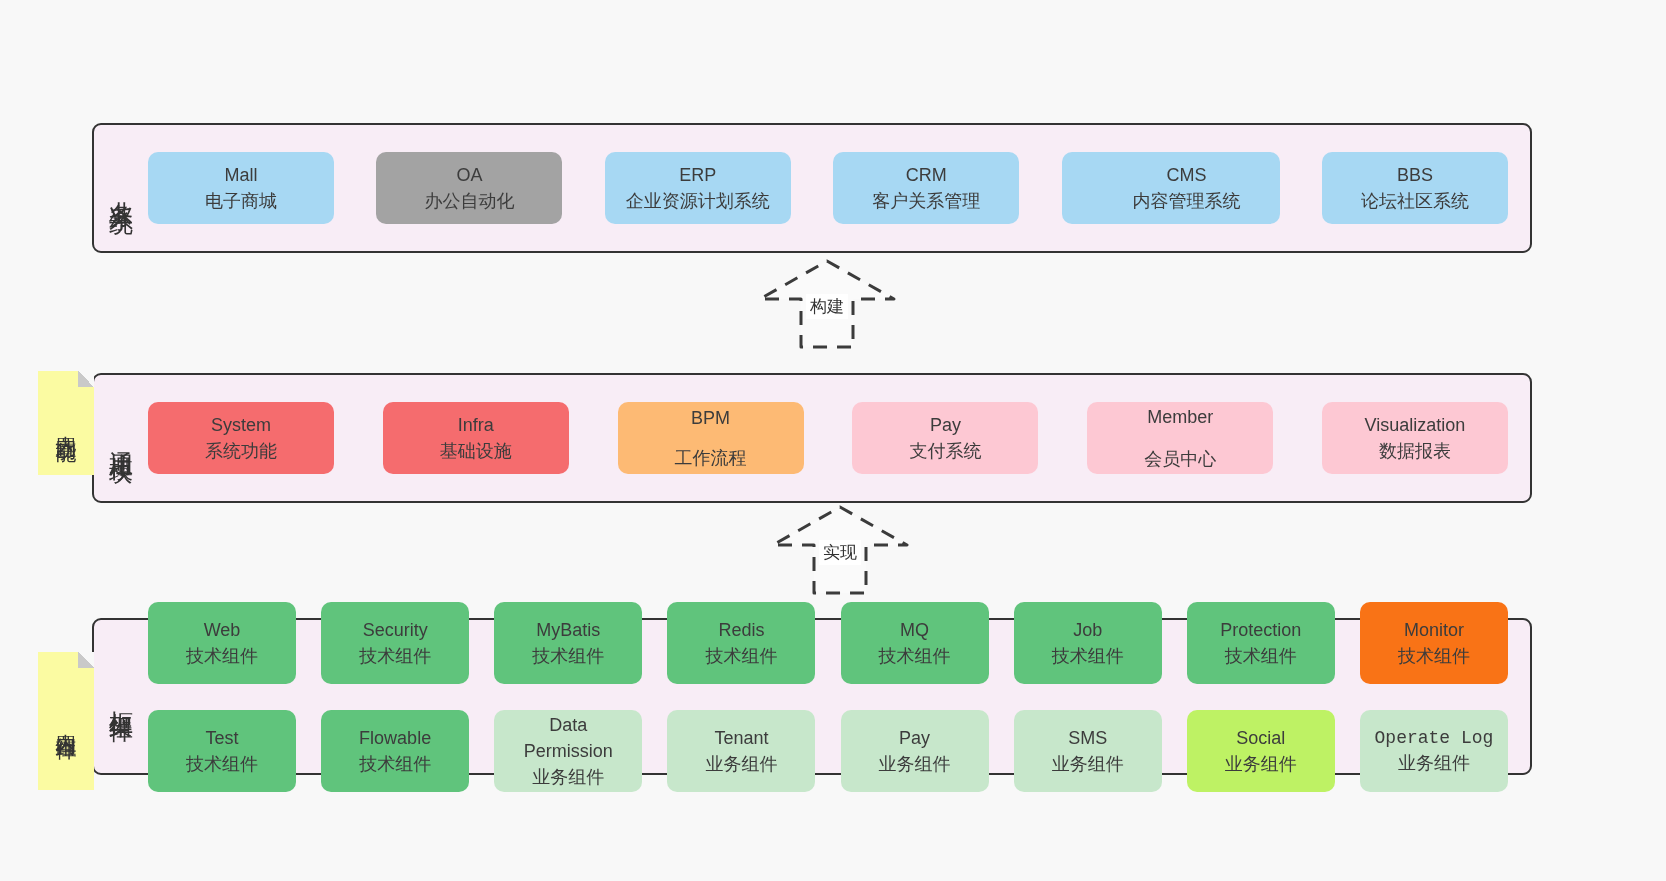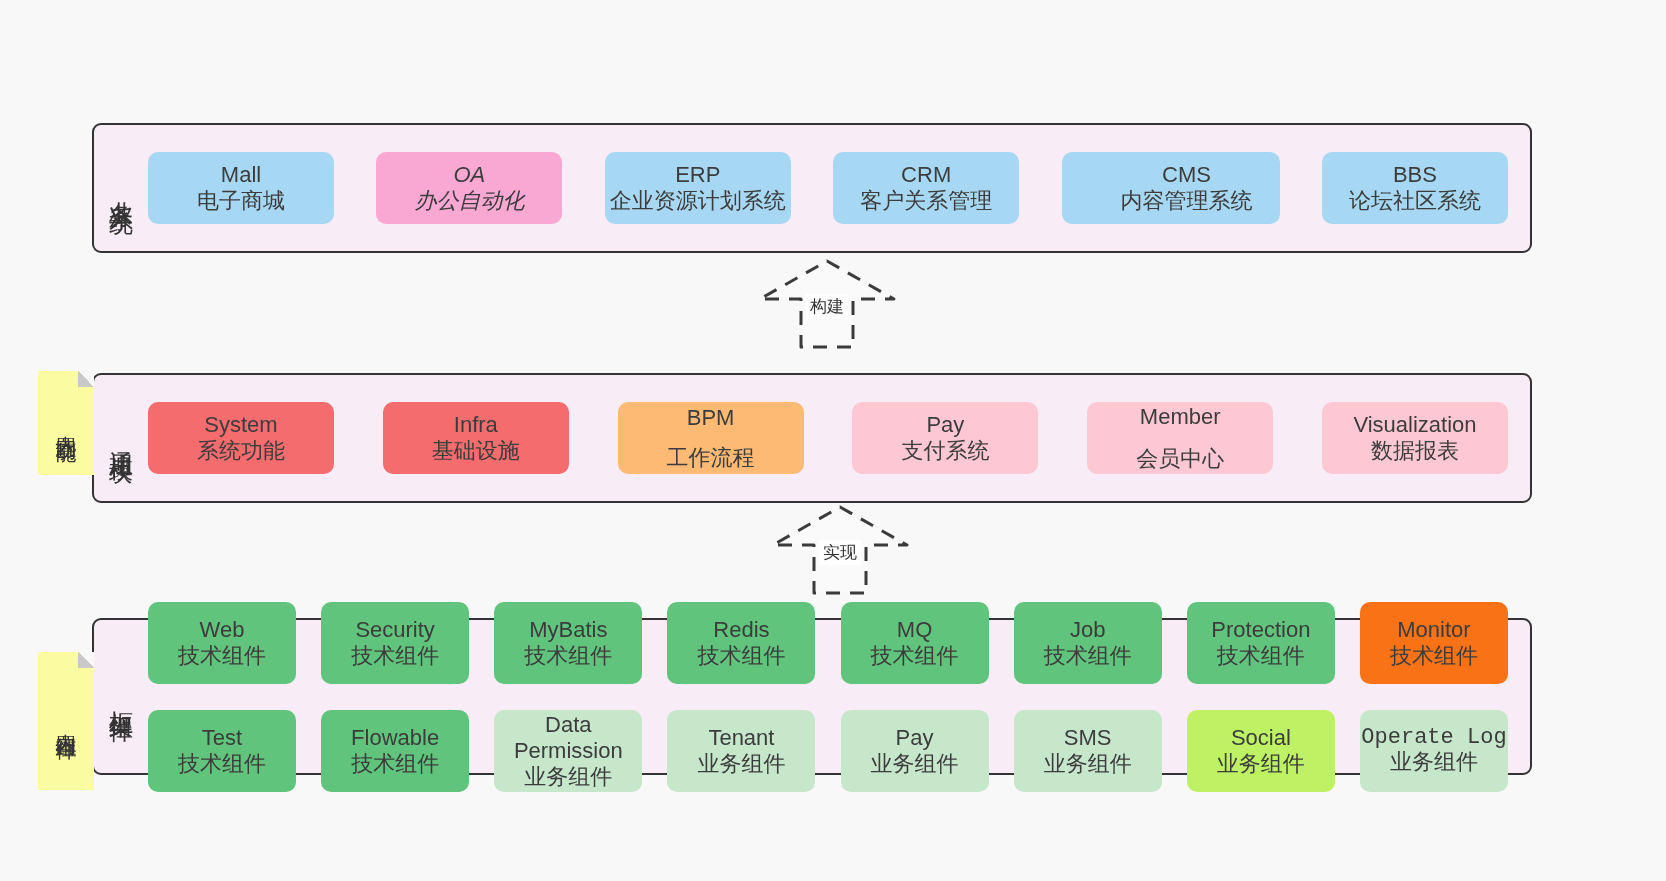--- a/index.html
+++ b/index.html
@@ -56,21 +56,21 @@
     flex-direction:column;
     align-items:center;
     justify-content:center;
     text-align:center;
     color:#3c3c3c;
   }
   .band-business .box,
   .band-common .box{width:186px;height:72px;}
   .band-framework .box{width:148px;height:82px;}
   .box-title,.box-sub{
-    font-size:22px;
+    font-size:18px;
     line-height:26px;
     white-space:pre-line;
   }
   .arrow{
     position:absolute;
     width:140px;
     height:92px;
   }
   .arrow-1{left:757px;top:258px;}
   .arrow-2{left:770px;top:504px;}
@@ -118,21 +118,21 @@
 <div class="canvas">
 
   <section class="band band-business">
     <div class="band-label">业务系统</div>
     <div class="rows">
         <div class="box-row">
           <div class="box blue" style="background: rgb(167, 216, 243);">
             <div class="box-title">Mall</div>
             <div class="box-sub">电子商城</div>
           </div>
-          <div class="box blue" style="background: #f9a8d4; font-style: italic;">
+          <div class="box blue" style="background: #a3a3a3;">
             <div class="box-title">OA</div>
             <div class="box-sub">办公自动化</div>
           </div>
           <div class="box blue" style="background: rgb(167, 216, 243);">
             <div class="box-title">ERP</div>
             <div class="box-sub">企业资源计划系统</div>
           </div>
           <div class="box blue" style="background: rgb(167, 216, 243);">
             <div class="box-title">CRM</div>
             <div class="box-sub">客户关系管理</div>

